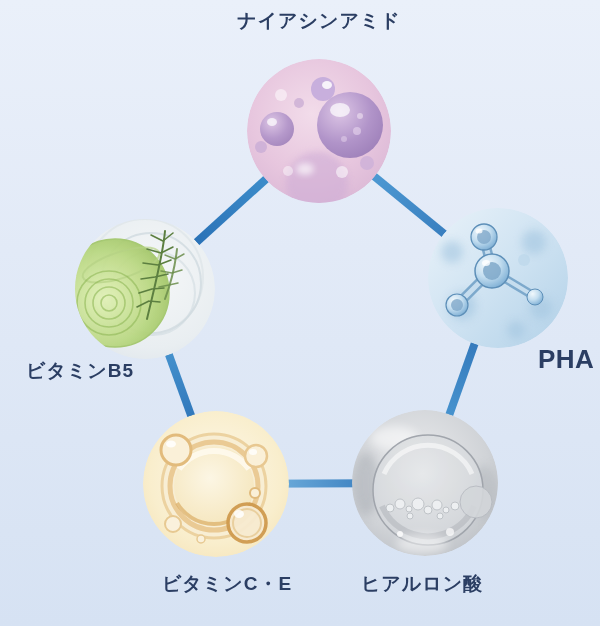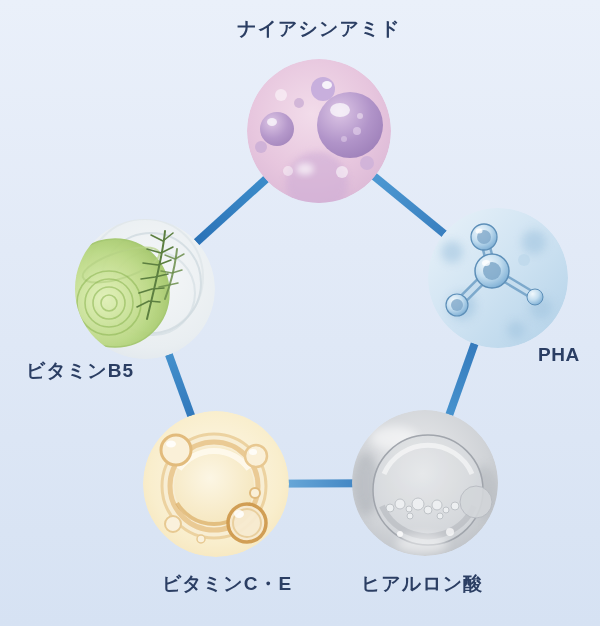--- a/index.html
+++ b/index.html
@@ -13,22 +13,22 @@
   .node svg{display:block;}
   .node-top{left:247px;top:59px;width:144px;height:144px;}
   .node-right{left:428px;top:208px;width:140px;height:140px;}
   .node-left{left:75px;top:219px;width:140px;height:140px;}
   .node-bl{left:143px;top:411px;width:146px;height:146px;}
   .node-br{left:352px;top:410px;width:146px;height:146px;}
   .lbl{
     position:absolute;z-index:3;color:#2b3e63;font-weight:700;
     font-size:19px;letter-spacing:1px;white-space:nowrap;
   }
-  .lbl-top{left:319px;top:16px;transform:translateX(-50%);text-align:right;}
-  .lbl-pha{left:538px;top:344px;font-size:19px;letter-spacing:.5px;}
+  .lbl-top{left:319px;top:8px;transform:translateX(-50%);text-align:right;}
+  .lbl-pha{left:538px;top:344px;font-size:26px;letter-spacing:.5px;}
   .lbl-b5{left:10px;top:354px;line-height:33px;margin-left:16px;}
   .lbl-ce{left:227px;top:571px;transform:translateX(-50%);}
   .lbl-ha{left:422px;top:571px;transform:translateX(-50%);}
 </style>
 </head>
 <body>
 
 <div class="stage">
 
   <svg class="connectors" width="600" height="626" viewBox="0 0 600 626">

